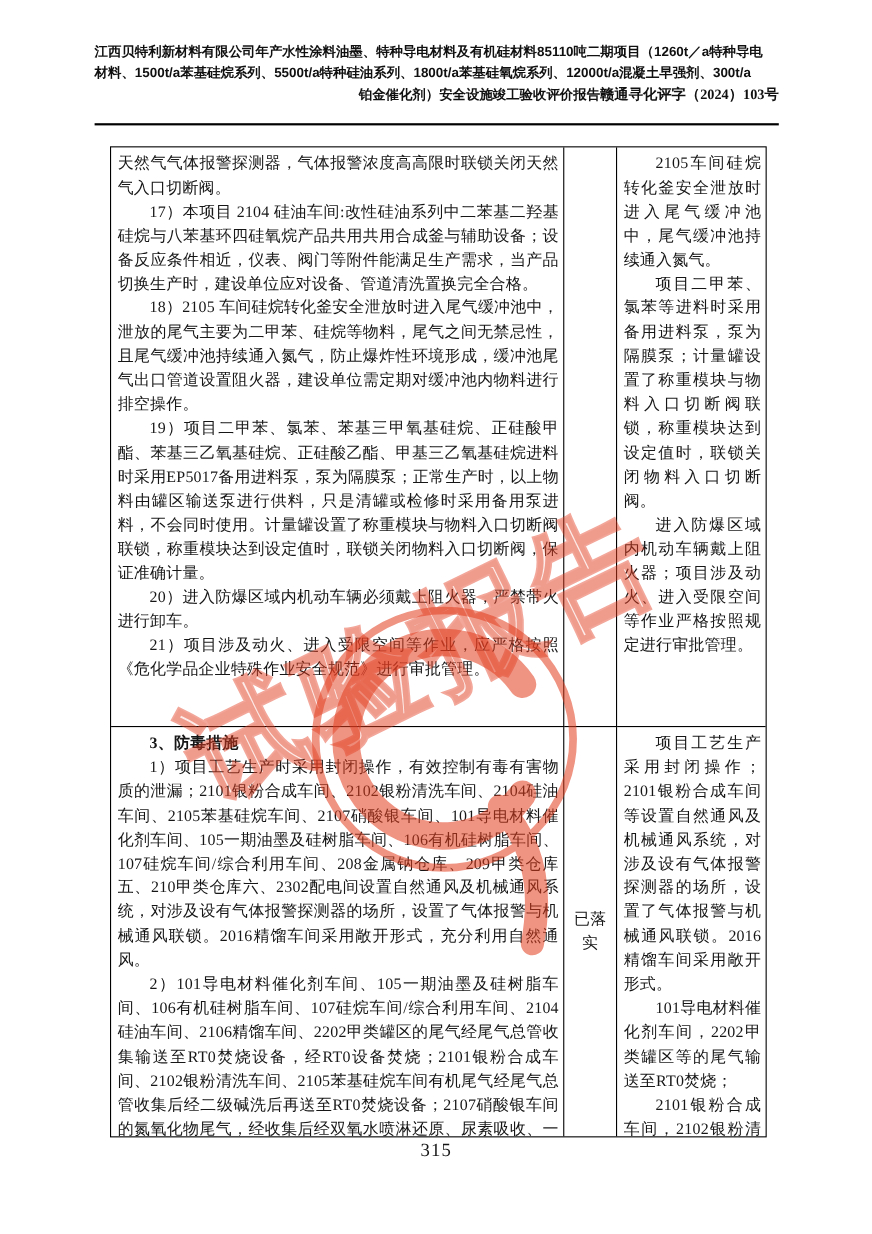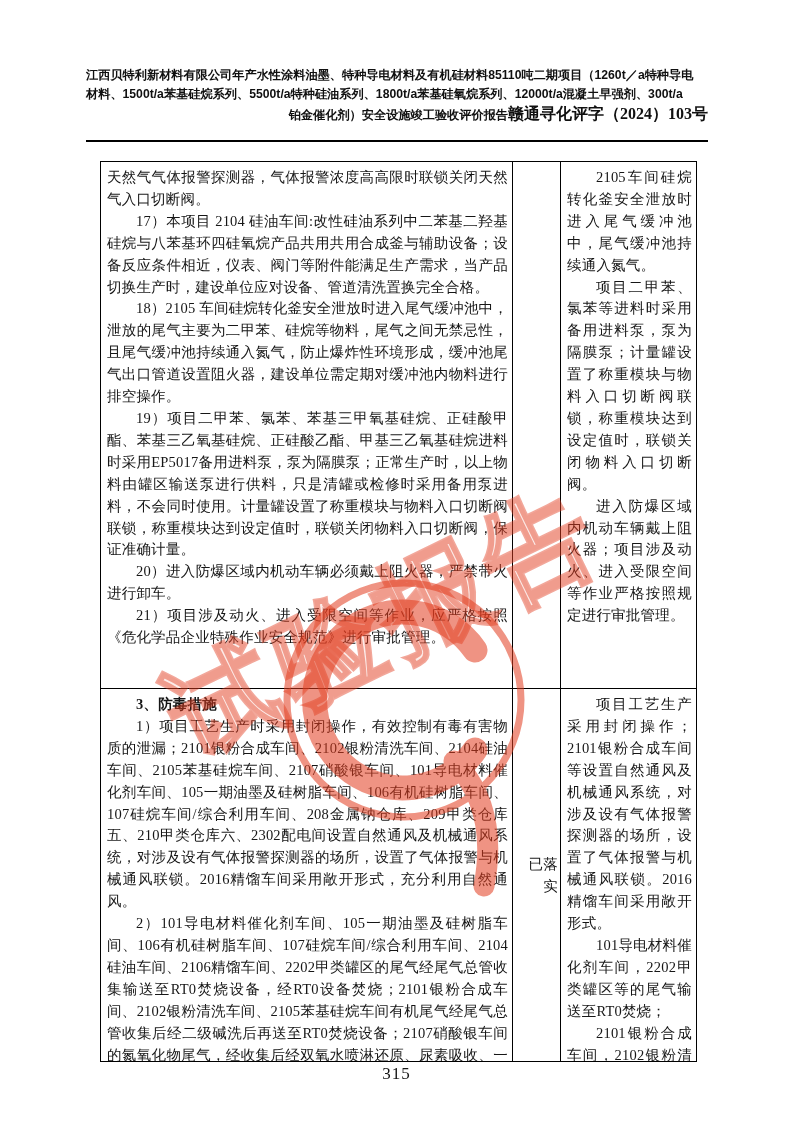--- a/index.html
+++ b/index.html
@@ -4,31 +4,31 @@
 <style>
   * { margin:0; padding:0; box-sizing:border-box; }
   html, body { width:793px; height:1122px; }
   body {
     position:relative;
     background:#ffffff;
     color:#161616;
     font-family:"Liberation Serif", serif;
     overflow:hidden;
   }
-  .page { position:absolute; inset:0;margin-top:28px; }
+  .page { position:absolute; inset:0; }
 
   
   .header {
     position:absolute; left:86px; top:38px; width:622px;
     font-family:"Liberation Sans", sans-serif;
     font-weight:bold; font-size:12.2px; line-height:19px;
     color:#101010; text-align:justify;
   }
   .header .h-line3 { display:flex; justify-content:flex-end; align-items:baseline; }
-  .doc-number { font-size:16px; white-space:nowrap; font-family:"Liberation Serif", serif; }
+  .doc-number { font-size:13px; white-space:nowrap; font-family:"Liberation Serif", serif; }
   .header-rule {
     position:absolute; left:86px; top:112px; width:622px; height:2px;
     background:#000;
   }
 
   
   .tbl {
     position:absolute; left:100px; top:133px; width:597px; height:901px;
     display:grid;
     grid-template-columns:412px 48px 1fr;
@@ -45,21 +45,21 @@
     letter-spacing:0.2px;
     text-align:justify;
   }
   .cell.col-last { border-right:none; }
   .cell.row-last { border-bottom:none; }
   .cell p { margin:0; text-indent:2em; }
   .cell p.cont { text-indent:0; }
   .cell .heading { font-weight:bold; text-indent:2em; }
   .status-cell {
     display:flex; align-items:center; justify-content:center;
-    text-align:right; padding:2px; line-height:22px;
+    text-align:center; padding:2px; line-height:22px;
   }
 
   
   .footer {
     position:absolute; left:0; top:1036px; width:100%;
     text-align:center; font-size:17px; letter-spacing:1px;
   }
 
   
   .watermark { position:absolute; inset:0; z-index:9; pointer-events:none; }

